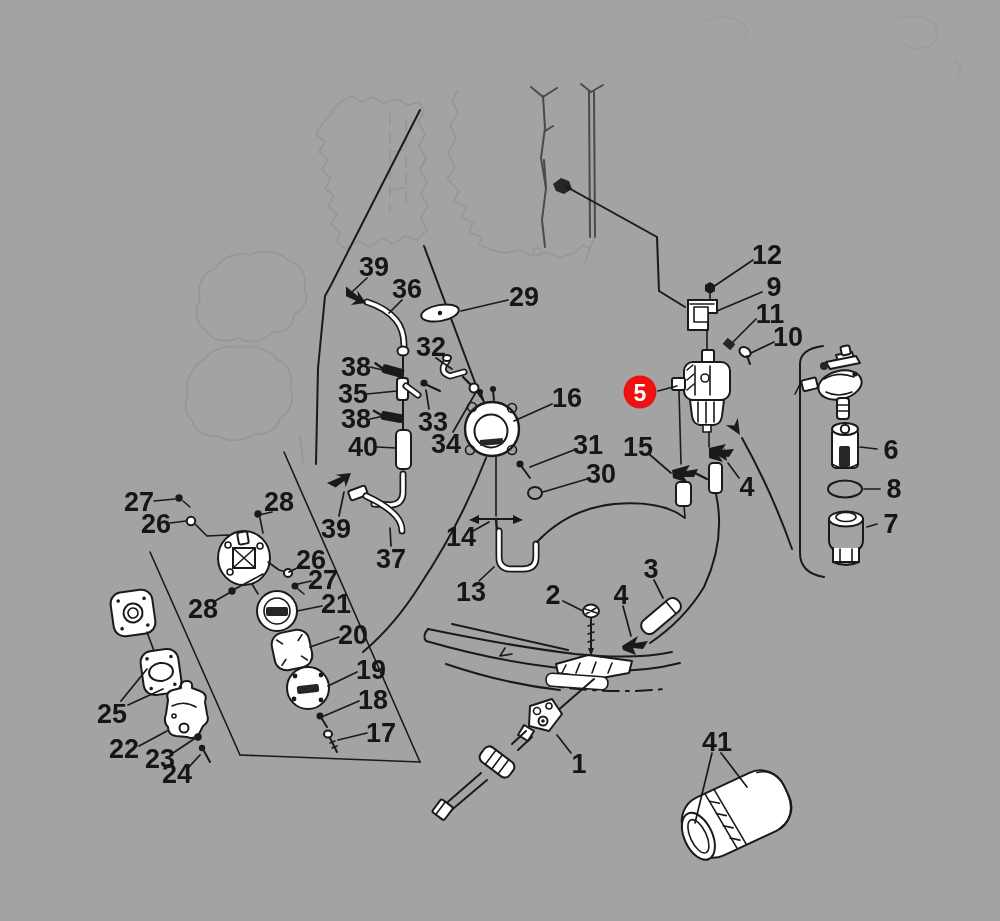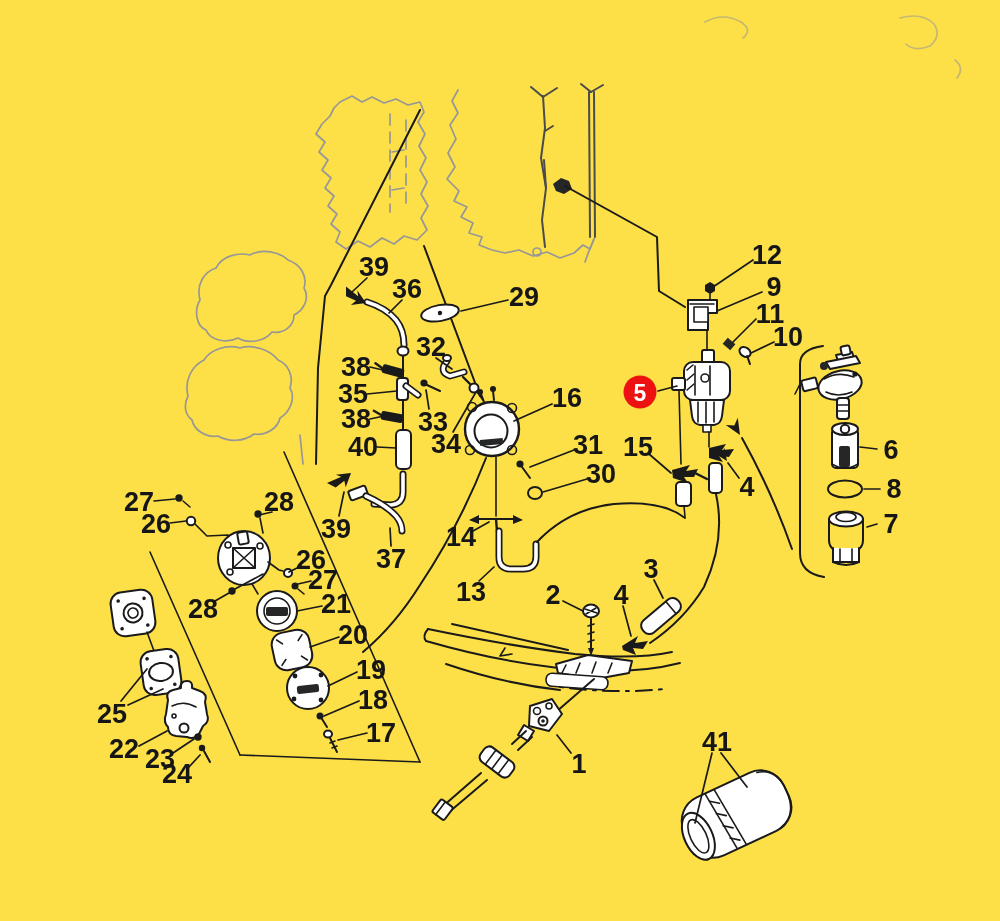--- a/index.html
+++ b/index.html
@@ -1,16 +1,16 @@
 <!DOCTYPE html>
 <html><head>
 <meta charset="utf-8">
 <style>
   html,body{margin:0;padding:0;background:#fff;}
-  #stage{width:1000px;height:921px;background:#fde047;position:relative;overflow:hidden;}
+  #stage{width:1000px;height:921px;background:#a3a3a3;position:relative;overflow:hidden;}
   svg{display:block}
   .ink{stroke:#1a1a1a;fill:none;stroke-width:2;stroke-linecap:round;stroke-linejoin:round}
   .thin{stroke-width:1.6}
   .med{stroke-width:2.4}
   .fillw{fill:#ffffff}
   .solid{fill:#1a1a1a;stroke:none}
   .darkfill{fill:#262626;stroke:none}
   .faint{stroke:#979797;fill:none;stroke-width:1.7;stroke-linecap:round;stroke-linejoin:round}
   .semi{stroke:#4b4b4b;fill:none;stroke-width:2;stroke-linecap:round}
   .hose-o{stroke:#1a1a1a;stroke-width:7;fill:none;stroke-linecap:round;stroke-linejoin:round}

